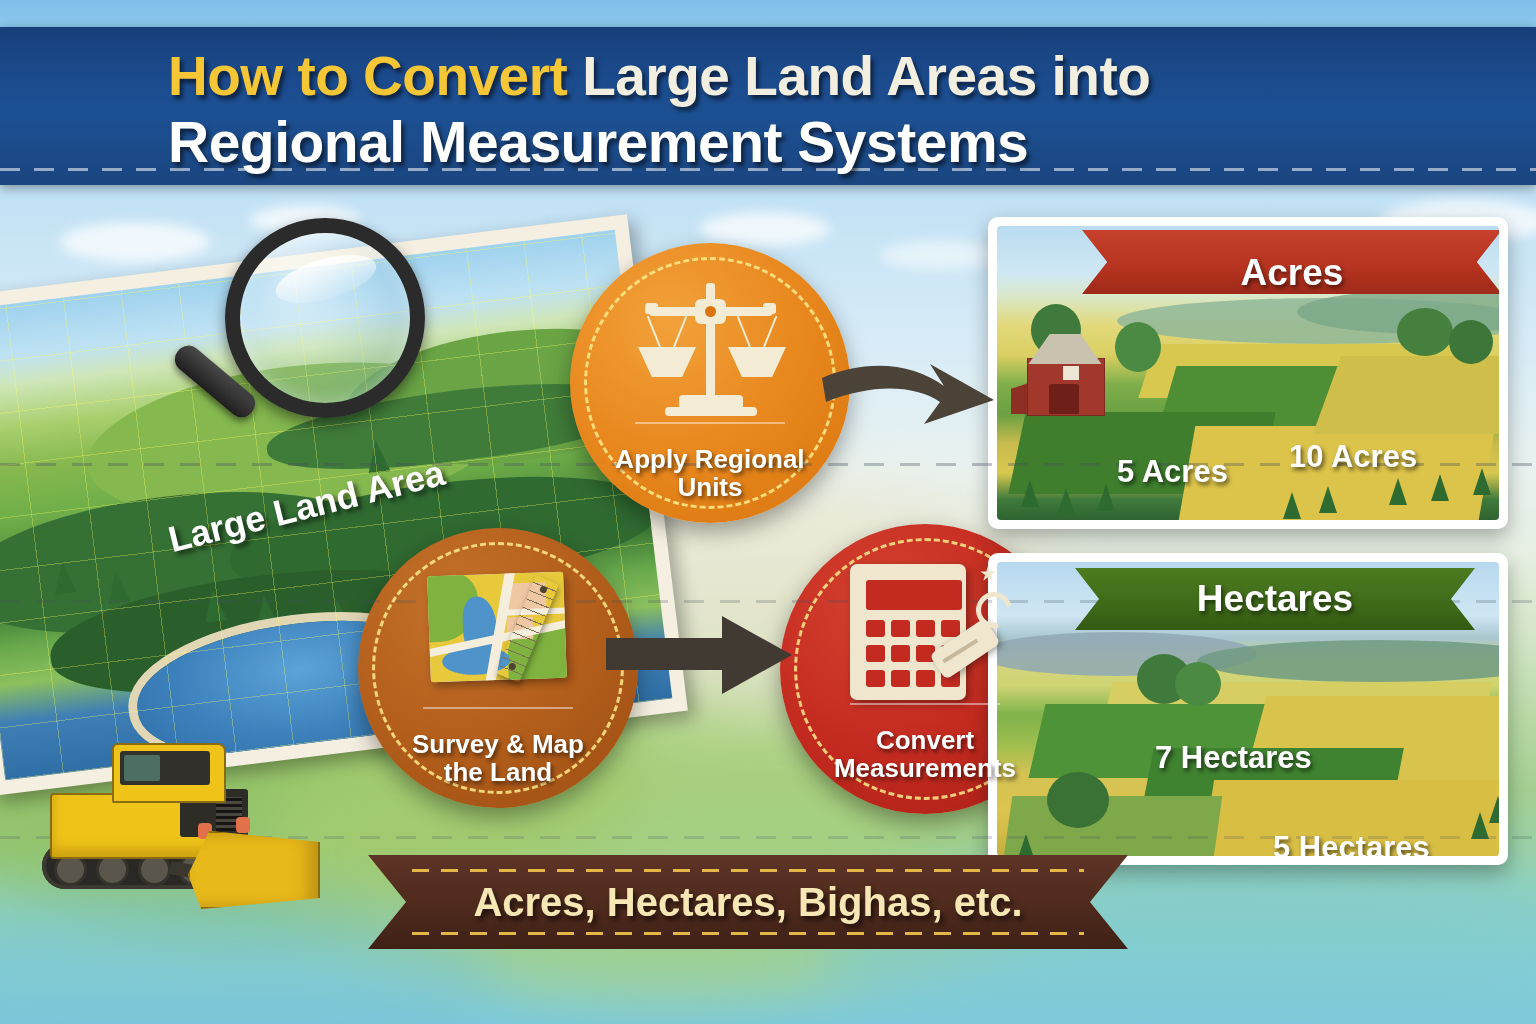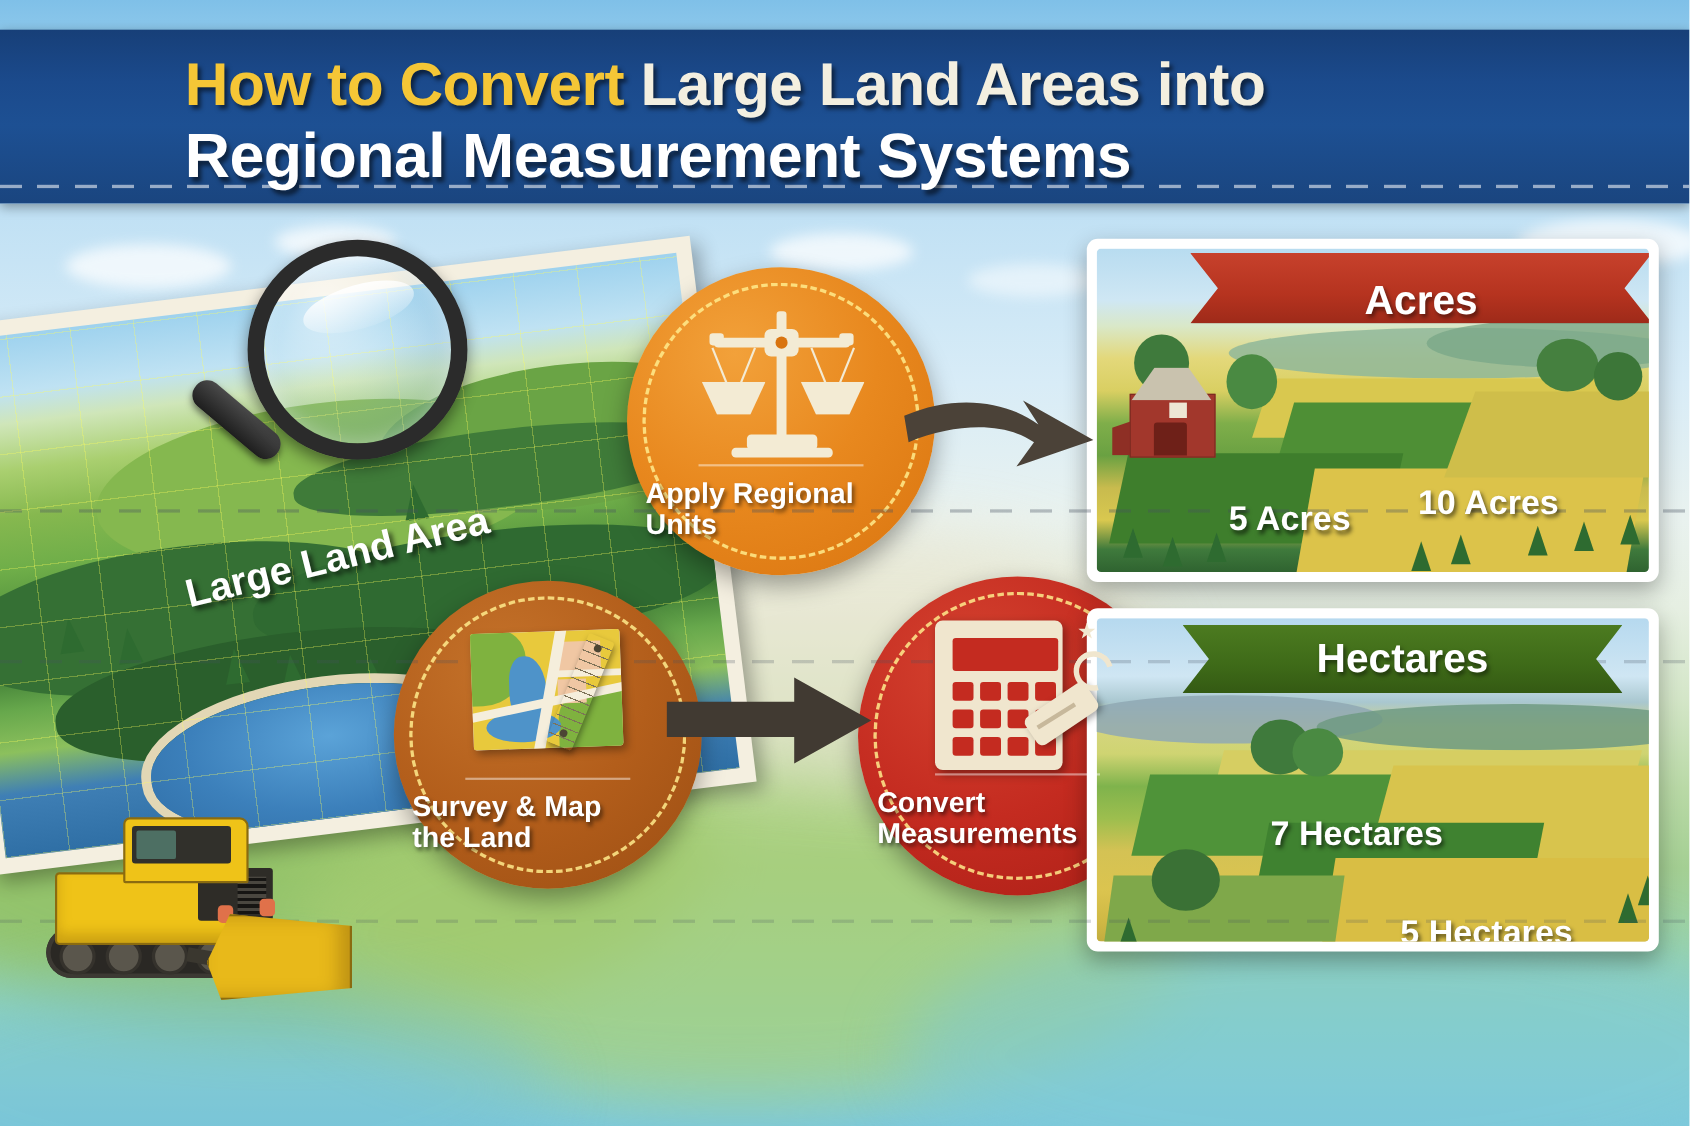--- a/index.html
+++ b/index.html
@@ -86,21 +86,21 @@
   .dz-lamp{width:14px;height:16px;background:#e0714a;border-radius:4px;top:88px;}
 
   
   .circle{position:absolute;border-radius:50%;display:flex;flex-direction:column;
     align-items:center;justify-content:flex-start;
     box-shadow:0 9px 22px rgba(0,0,0,.35);}
   .circle:after{content:"";position:absolute;inset:14px;border-radius:50%;
     border:3px dashed rgba(255,235,140,.85);pointer-events:none;}
   .c-icon{position:relative;margin-top:34px;width:150px;height:145px;z-index:2;}
   .c-divider{position:relative;width:150px;height:2px;background:rgba(255,255,255,.45);z-index:2;}
-  .c-label{position:relative;z-index:2;margin-top:11px;width:88%;text-align:left;
+  .c-label{position:relative;z-index:2;margin-top:22px;width:88%;text-align:center;
     color:#fff;font-weight:bold;font-size:26px;line-height:1.07;
     text-shadow:2px 3px 4px rgba(0,0,0,.55);}
 
   .circ-apply{left:570px;top:243px;width:280px;height:280px;
     background:radial-gradient(circle at 35% 28%,#F2A13A 0%,#E8881E 48%,#D9740F 100%);}
   .circ-survey{left:358px;top:528px;width:280px;height:280px;
     background:radial-gradient(circle at 35% 28%,#C4722A 0%,#B35E1B 50%,#9C4E13 100%);}
   .circ-convert{left:780px;top:524px;width:290px;height:290px;
     background:radial-gradient(circle at 35% 28%,#D4422F 0%,#C42B20 50%,#A91E16 100%);}
 
@@ -430,14 +430,17 @@
       <div class="pn-tree" style="left:20px;top:272px;"></div>
 
       <div class="ribbon rb-hect">
         <span>Hectares</span>
       </div>
       <div class="p-val" style="left:158px;top:178px;">7 Hectares</div>
       <div class="p-val" style="left:276px;top:268px;">5 Hectares</div>
     </div>
   </div>
 
+  <div class="bot-banner">
+    <span class="bot-text">Acres, Hectares, Bighas, etc.</span>
+  </div>
 
 </div>
 
 </body></html>

